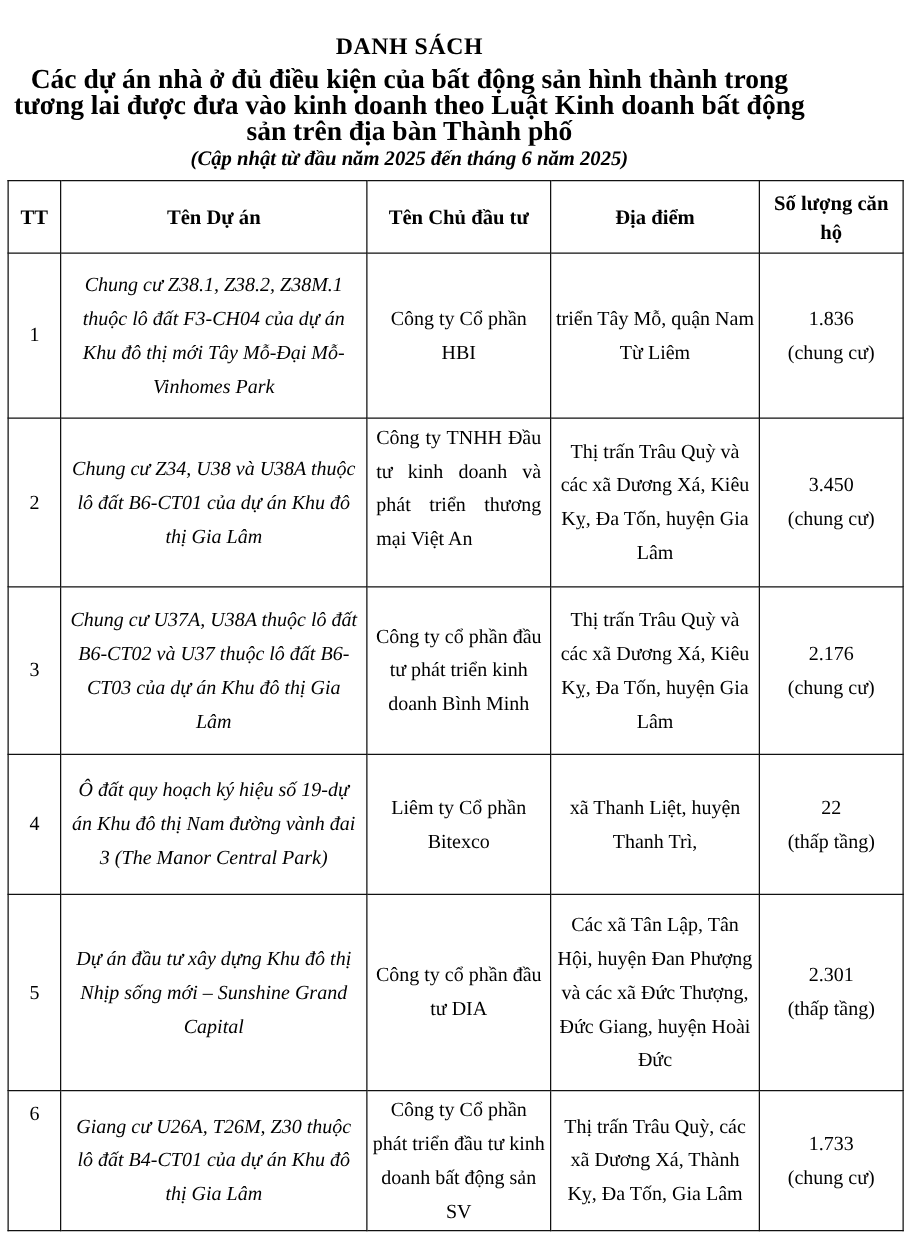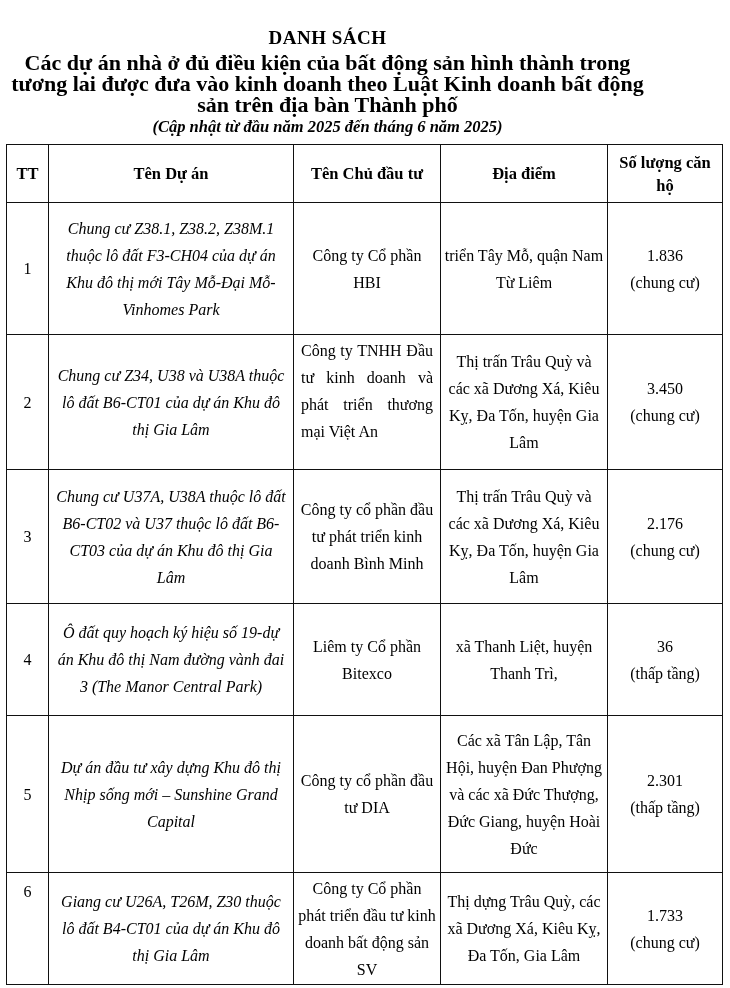--- a/index.html
+++ b/index.html
@@ -133,39 +133,39 @@
           <div class="qty-line">2.176</div>
           <div class="qty-line">(chung cư)</div>
         </td>
       </tr>
       <tr class="row-4">
         <td class="cell-tt">4</td>
         <td class="cell-project">Ô đất quy hoạch ký hiệu số 19-dự án Khu đô thị Nam đường vành đai 3 (The Manor Central Park)</td>
         <td class="cell-investor">Liêm ty Cổ phần Bitexco</td>
         <td class="cell-location">xã Thanh Liệt, huyện Thanh Trì,</td>
         <td class="cell-qty">
-          <div class="qty-line">36</div>
+          <div class="qty-line">22</div>
           <div class="qty-line">(thấp tầng)</div>
         </td>
       </tr>
       <tr class="row-5">
         <td class="cell-tt">5</td>
         <td class="cell-project">Dự án đầu tư xây dựng Khu đô thị Nhịp sống mới – Sunshine Grand Capital</td>
         <td class="cell-investor">Công ty cổ phần đầu tư DIA</td>
         <td class="cell-location">Các xã Tân Lập, Tân Hội, huyện Đan Phượng và các xã Đức Thượng, Đức Giang, huyện Hoài Đức</td>
         <td class="cell-qty">
           <div class="qty-line">2.301</div>
           <div class="qty-line">(thấp tầng)</div>
         </td>
       </tr>
       <tr class="row-6">
         <td class="cell-tt">6</td>
         <td class="cell-project">Giang cư U26A, T26M, Z30 thuộc lô đất B4-CT01 của dự án Khu đô thị Gia Lâm</td>
         <td class="cell-investor">Công ty Cổ phần phát triển đầu tư kinh doanh bất động sản SV</td>
-        <td class="cell-location">Thị dựng Trâu Quỳ, các xã Dương Xá, Kiêu Kỵ, Đa Tốn, Gia Lâm</td>
+        <td class="cell-location">Thị trấn Trâu Quỳ, các xã Dương Xá, Thành Kỵ, Đa Tốn, Gia Lâm</td>
         <td class="cell-qty">
           <div class="qty-line">1.733</div>
           <div class="qty-line">(chung cư)</div>
         </td>
       </tr>
     </tbody>
   </table>
 
 </div>
 

